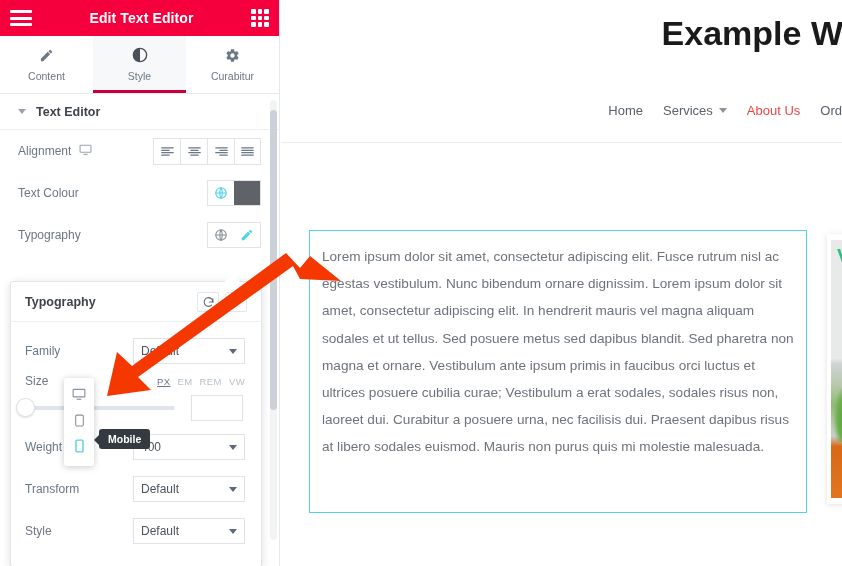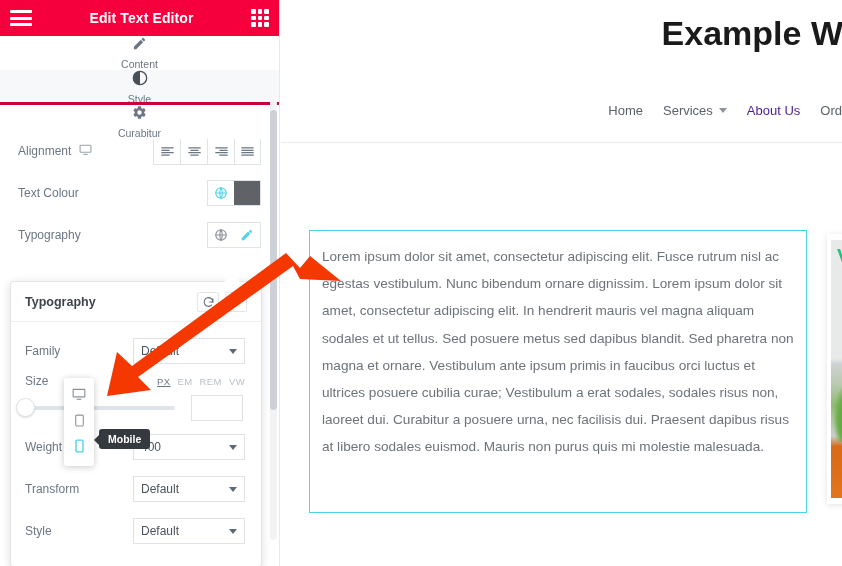--- a/index.html
+++ b/index.html
@@ -35,38 +35,38 @@
     flex: 1; text-align: center;
     color: #ffffff; font-size: 14px; font-weight: bold;
     letter-spacing: .1px;
   }
   .grid-icon { width: 18px; height: 18px; display: grid;
     grid-template-columns: repeat(3,1fr); grid-template-rows: repeat(3,1fr);
     gap: 2px; cursor: pointer; }
   .grid-icon i { display:block; background:#ffffff; border-radius:1px; }
 
   
-  .tabs { display: flex; height: 58px; border-bottom: 1px solid #e6e9ec; background:#737373;flex-direction:column; }
+  .tabs { display: flex; height: 58px; border-bottom: 1px solid #e6e9ec; background:#737373; }
   .tab {
     flex: 1; display: flex; flex-direction: column;
     align-items: center; justify-content: center;
     gap: 7px; cursor: pointer; position: relative;
     color: #6b7784; font-size: 10.5px;
     background: #ffffff;
   }
   .tab.active { background: #f7f8f9; }
   .tab.active::after {
     content: ""; position: absolute; left: 0; right: 0; bottom: 0;
     height: 3px; background: #C9003A;
   }
   .tab svg { display: block; }
 
   
   .section-title {
-    display: flex; align-items: center; gap: 18px;
+    display: flex; align-items: center; gap: 10px;
     height: 36px; padding: 0 18px;
     font-size: 12.5px; font-weight: bold; color: #3f444b;
     border-bottom: 1px solid #eceff1;
     cursor: pointer;
   }
   .caret-down { width: 0; height: 0; border-left: 4px solid transparent;
     border-right: 4px solid transparent; border-top: 5px solid #9aa3ad; }
 
   
   .ctrl {
@@ -177,21 +177,21 @@
   .site-head { height: 143px; border-bottom: 1px solid #ececec; position:relative; }
   .site-title {
     position:absolute; right: -1px; top: 14px;
     font-size: 34px; color:#1a1a1a; font-weight:bold;
     white-space:nowrap; font-family:"Liberation Sans", sans-serif;
   }
   .site-nav { position:absolute; right: 0; top: 103px; display:flex; gap: 20px;
     font-size: 13px; color:#5a6169; white-space:nowrap; }
   .site-nav a { color:#5a6169; text-decoration:none; cursor:pointer; display:flex;
     align-items:center; gap:6px; }
-  .site-nav a.active { color:#4c1d95; }
+  .site-nav a.active { color:#ef4444; }
   .nav-caret { width:0;height:0;border-left:4px solid transparent;
     border-right:4px solid transparent;border-top:5px solid #8c939b; }
 
   .text-widget {
     position:absolute; left: 28px; top: 230px;
     width: 498px; height: 283px;
     border: 1px solid #4fd3e8;
     padding: 12px 12px 0 12px;
     background:#fff;
   }

